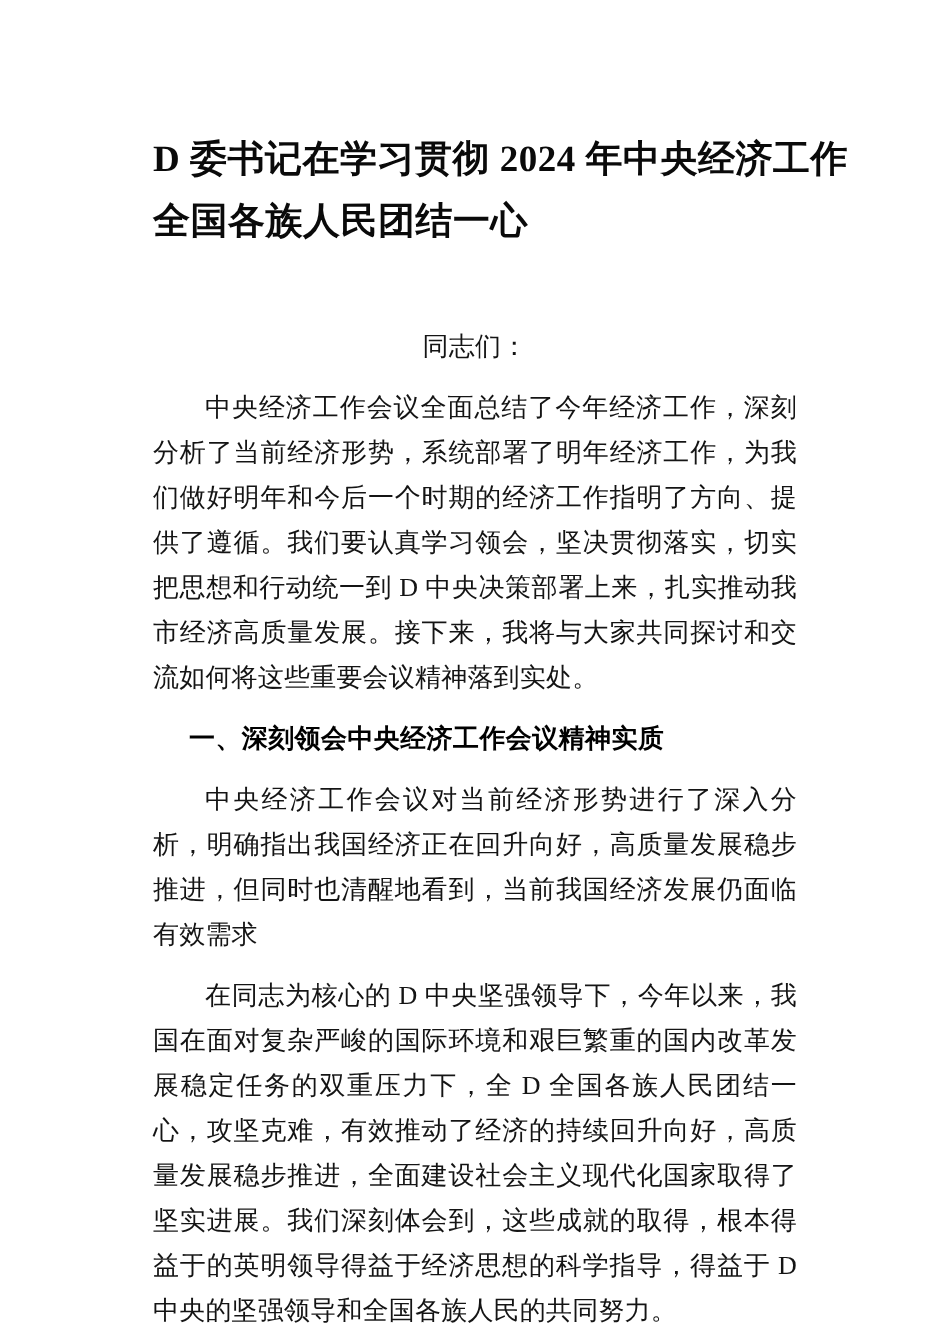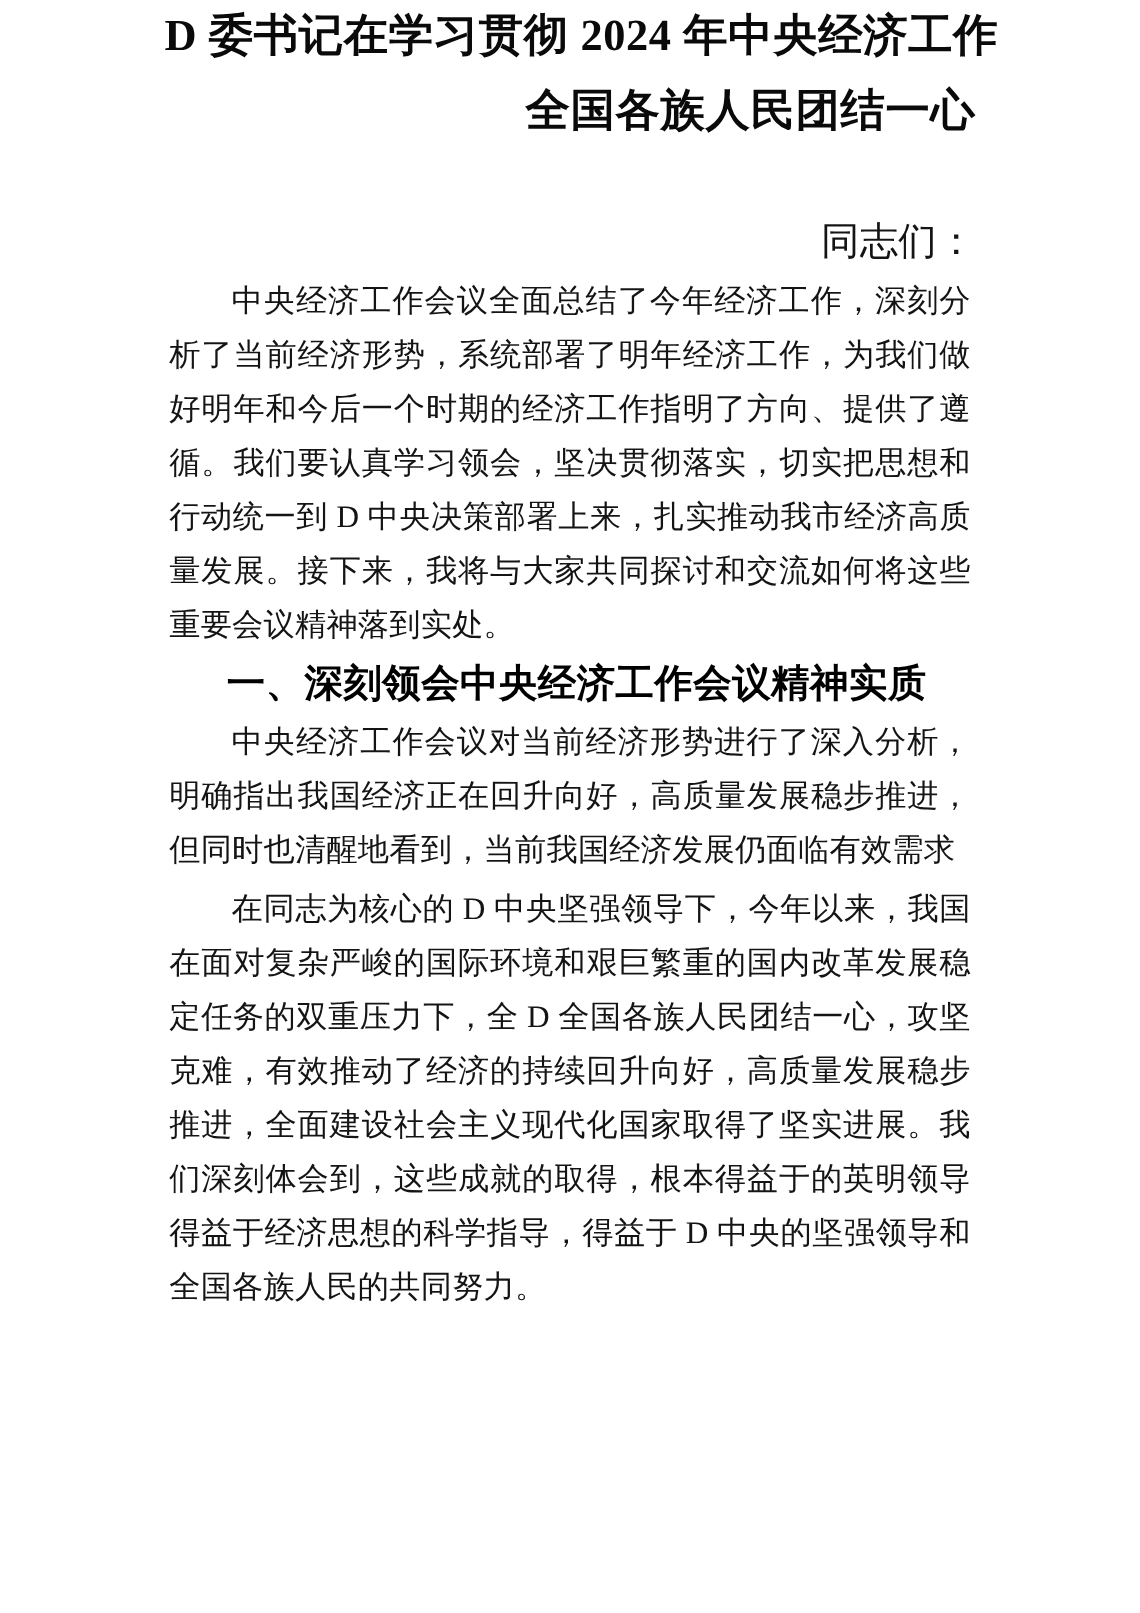--- a/index.html
+++ b/index.html
@@ -23,63 +23,64 @@
   }
   .content {
     position: absolute;
     left: 137px;
     top: 0;
     width: 676px;
   }
 
   
   .doc-title {
-    margin: 0;
+    margin: 16px;
+    padding-top: 113px;
     font-family: "Liberation Serif", "DejaVu Serif", serif;
     font-size: 37px;
     font-weight: 700;
     line-height: 62px;
-    text-align: right;
+    text-align: left;
     letter-spacing: 0.5px;
     color: #0a0a0a;
     text-rendering: geometricPrecision;
   }
   .doc-title .tline {
     display: block;
     white-space: nowrap;
   }
 
   
   .salutation {
     margin: 0;
     padding-top: 55px;
-    font-size: 32px;
+    font-size: 26px;
     line-height: 45px;
-    text-align: right;
+    text-align: center;
     letter-spacing: 0.2px;
     color: #141414;
   }
   p.body-para {
-    margin: 4px;
+    margin: 16px;
     font-size: 26px;
     line-height: 45px;
     text-align: justify;
     text-align-last: left;
     text-justify: inter-character;
     text-indent: 52px;
     letter-spacing: 0.2px;
     color: #141414;
     word-break: break-all;
   }
 
   
   h2.section-heading {
     margin: 0;
     font-family: "Liberation Sans", "DejaVu Sans", sans-serif;
-    font-size: 32px;
+    font-size: 26px;
     font-weight: 700;
     line-height: 45px;
     text-indent: 52px;
     text-align: left;
     letter-spacing: 0.4px;
     color: #000000;
   }
 </style>
 </head>
 <body>

